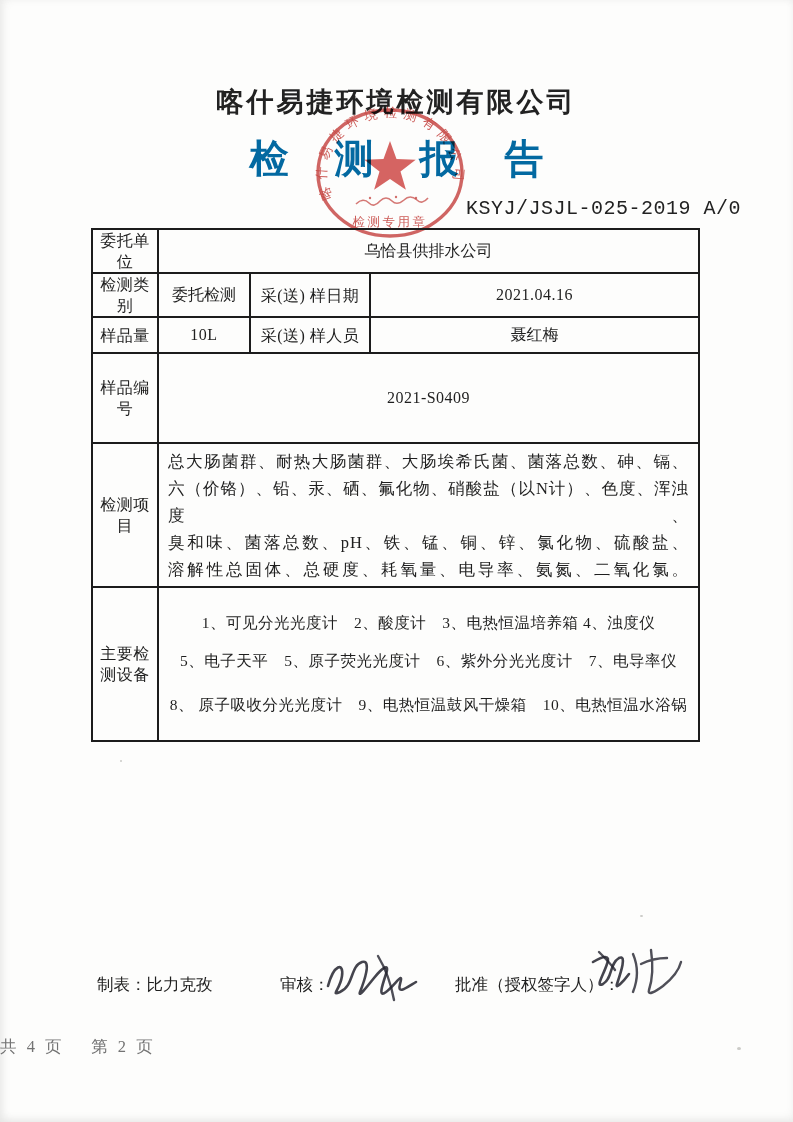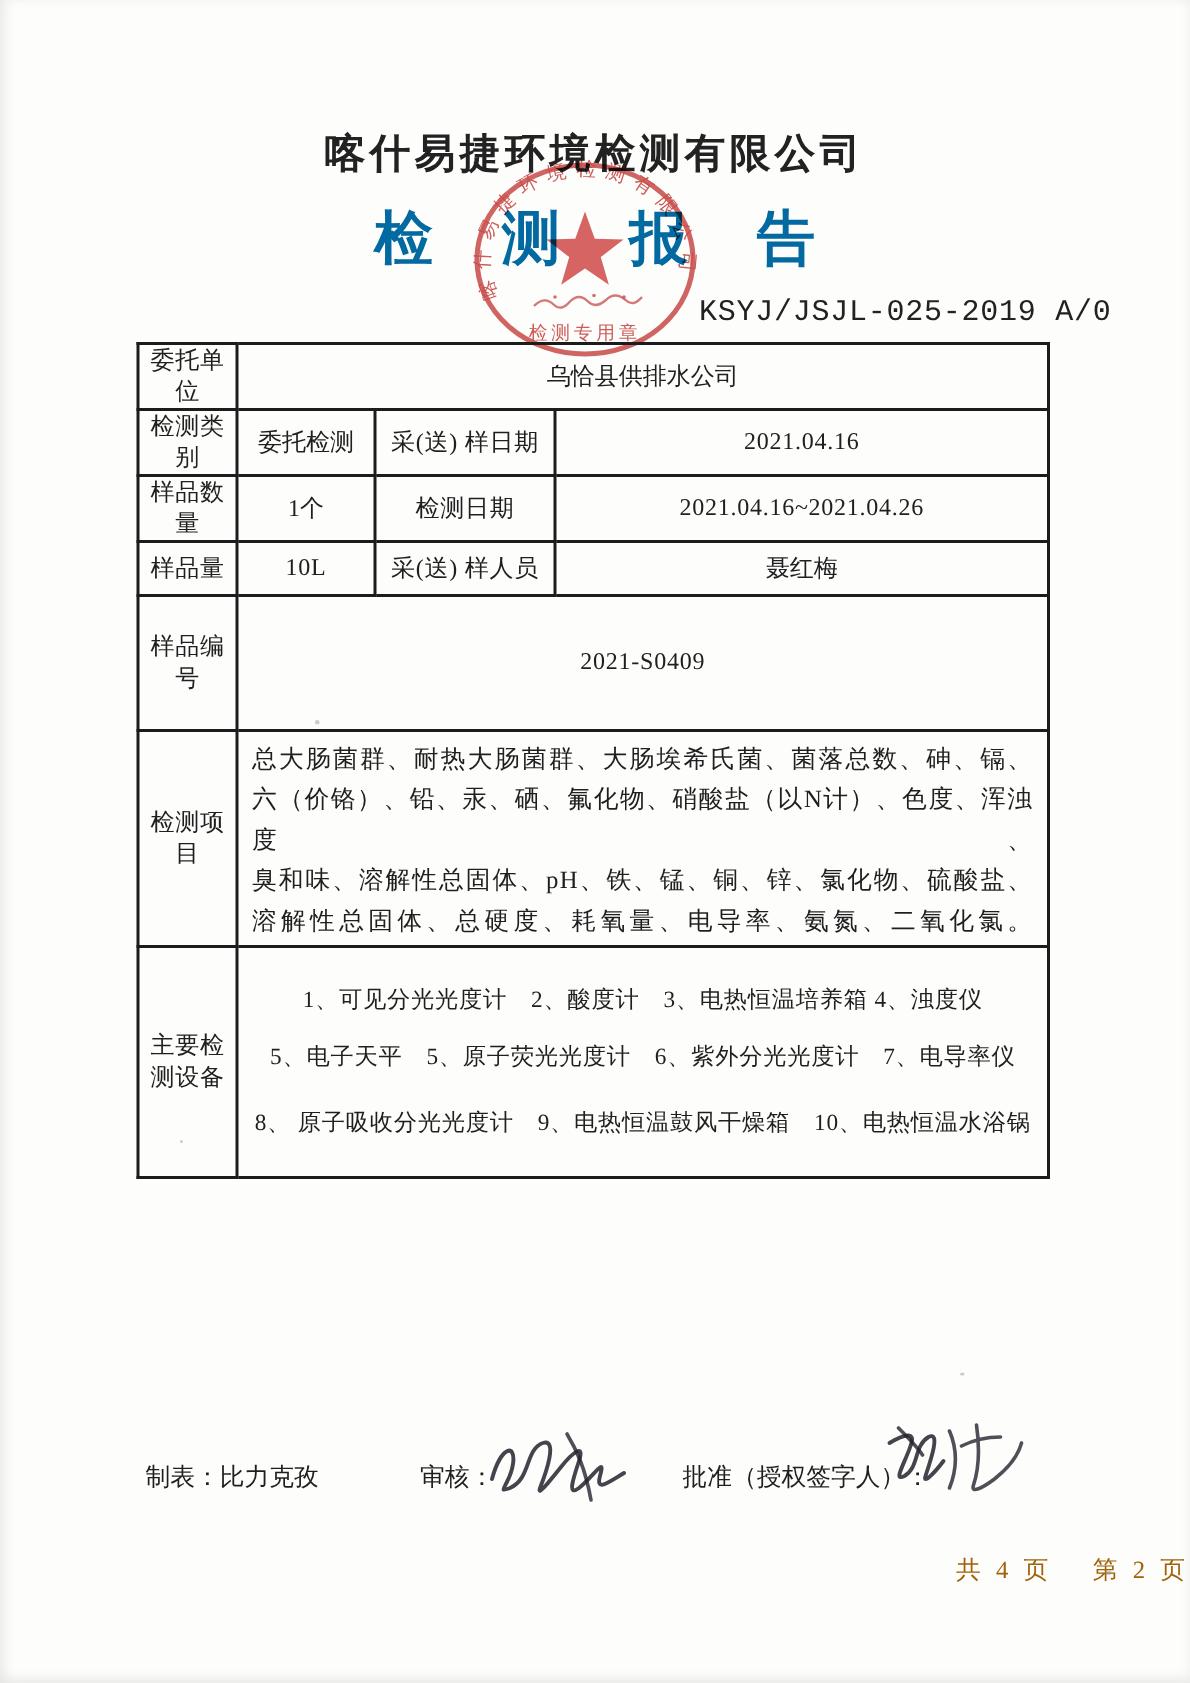--- a/index.html
+++ b/index.html
@@ -37,22 +37,22 @@
   .items-cell{padding:0 9px !important;}
   .justify-line{
     text-align:justify;text-align-last:justify;text-justify:inter-character;
     font-size:16.5px;line-height:27px;letter-spacing:1px;
   }
   .equip-line{font-size:15.5px;line-height:22px;margin:12px 0;letter-spacing:.5px;}
   .eval-line{font-size:16.5px;letter-spacing:.3px;}
   .footer-item{position:absolute;font-size:16.5px;white-space:nowrap;color:#1f1f1f;margin-left:12px;}
   .sig{position:absolute;}
   .page-info{
-    position:absolute;top:1036px;left:0;right:0;text-align:right;
-    font-size:16.5px;letter-spacing:3px;color:#a16207;
+    position:absolute;top:1036px;left:0;right:0;text-align:left;
+    font-size:16.5px;letter-spacing:3px;color:#737373;
   }
   .speck{position:absolute;border-radius:50%;background:#9a9a94;opacity:.5;}
 </style>
 </head>
 <body>
 
 <div class="company-name">喀什易捷环境检测有限公司</div>
 <div class="report-title">检测报告</div>
 <div class="doc-code">KSYJ/JSJL-025-2019 A/0</div>
 
@@ -84,41 +84,35 @@
     <td class="lbl">委托单位</td>
     <td class="val" colspan="3">乌恰县供排水公司</td>
   </tr>
   <tr style="height:38px">
     <td class="lbl">检测类别</td>
     <td class="val">委托检测</td>
     <td class="lbl">采(送) 样日期</td>
     <td class="val num">2021.04.16</td>
   </tr>
   <tr style="height:36px">
-    <td class="lbl">样品数量</td>
-    <td class="val">1个</td>
-    <td class="lbl">检测日期</td>
-    <td class="val num">2021.04.16~2021.04.26</td>
-  </tr>
-  <tr style="height:36px">
     <td class="lbl">样品量</td>
     <td class="val num">10L</td>
     <td class="lbl">采(送) 样人员</td>
     <td class="val">聂红梅</td>
   </tr>
   <tr style="height:90px">
     <td class="lbl">样品编号</td>
     <td class="val num" colspan="3">2021-S0409</td>
   </tr>
   <tr style="height:144px">
     <td class="lbl">检测项目</td>
     <td class="items-cell" colspan="3">
       <div class="justify-line">总大肠菌群、耐热大肠菌群、大肠埃希氏菌、菌落总数、砷、镉、</div>
       <div class="justify-line">六（价铬）、铅、汞、硒、氟化物、硝酸盐（以N计）、色度、浑浊度、</div>
-      <div class="justify-line">臭和味、溶解性总固体、pH、铁、锰、铜、锌、氯化物、硫酸盐、</div>
+      <div class="justify-line">臭和味、菌落总数、pH、铁、锰、铜、锌、氯化物、硫酸盐、</div>
       <div class="justify-line">溶解性总固体、总硬度、耗氧量、电导率、氨氮、二氧化氯。</div>
     </td>
   </tr>
   <tr style="height:154px">
     <td class="lbl">主要检测设备</td>
     <td colspan="3">
       <div class="equip-line">1、可见分光光度计　2、酸度计　3、电热恒温培养箱 4、浊度仪</div>
       <div class="equip-line" style="margin:16px 0">5、电子天平　5、原子荧光光度计　6、紫外分光光度计　7、电导率仪</div>
       <div class="equip-line" style="margin-top:22px">8、 原子吸收分光光度计　9、电热恒温鼓风干燥箱　10、电热恒温水浴锅</div>
     </td>

